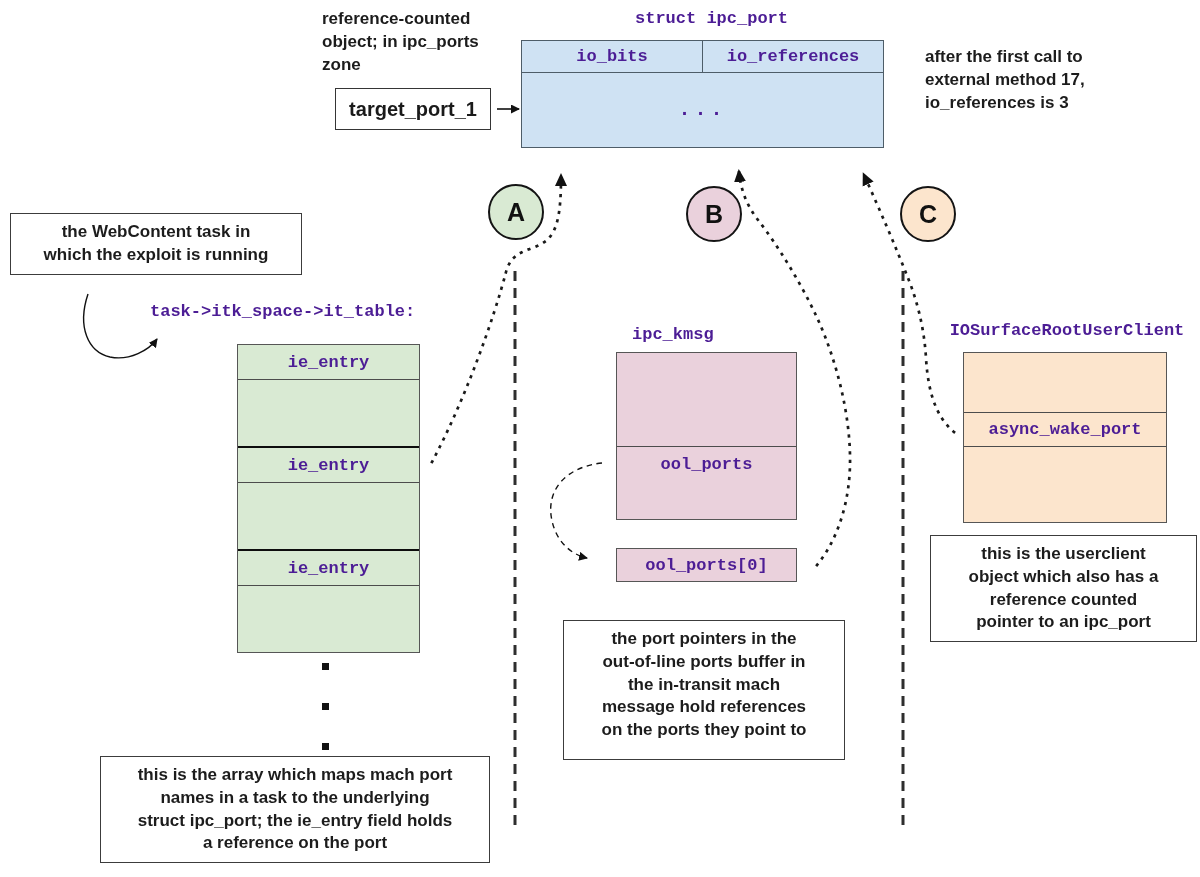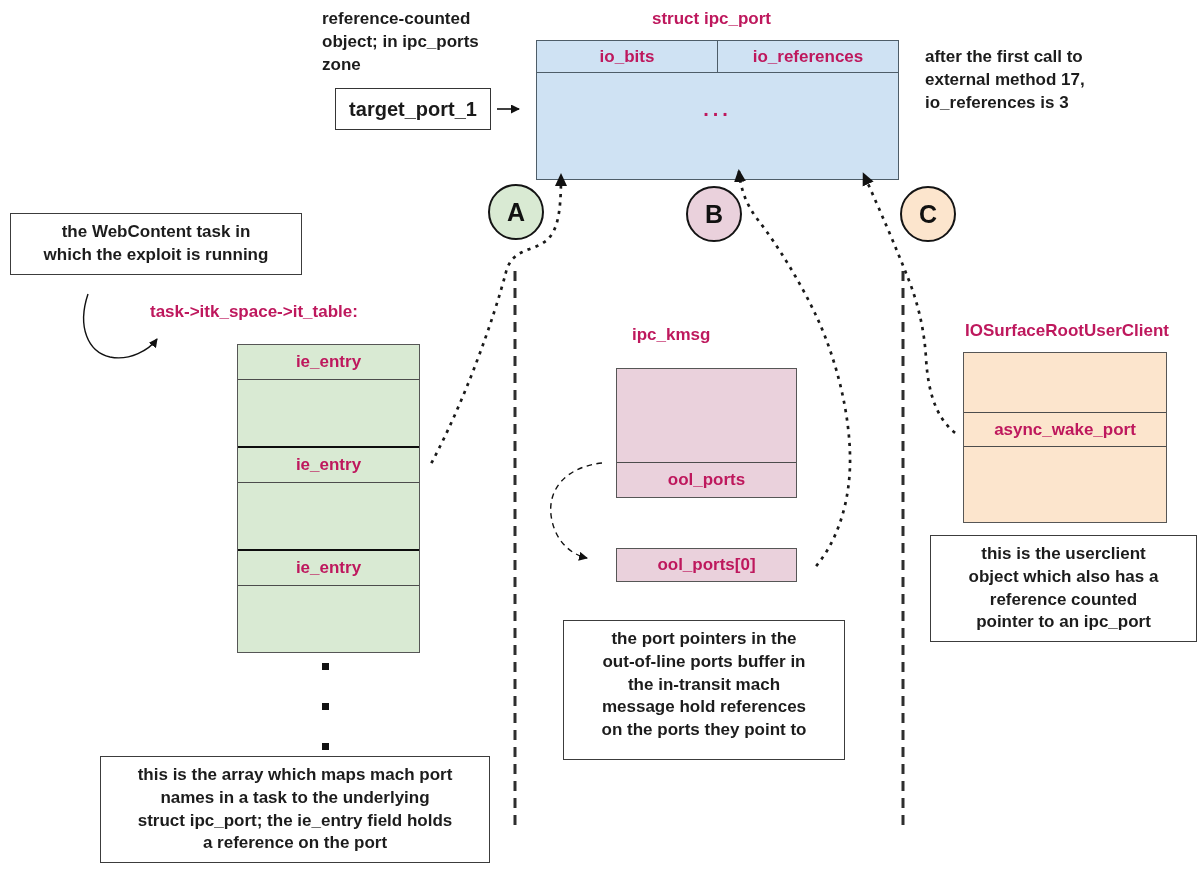--- a/index.html
+++ b/index.html
@@ -9,24 +9,24 @@
     font-family:"Liberation Sans", sans-serif; color:#1a1a1a; overflow:hidden;
   }
   .abs { position:absolute; }
   .note {
     font-weight:bold; font-size:17px; line-height:1.34; white-space:pre-line; color:#1c1c1c;
   }
   .notebox {
     border:1.6px solid #3c3c3c; background:#fff; padding:7px 11px;text-align:center;
   }
   .mono {
-    font-family:Liberation Sans, sans-serif; font-size:17px; font-weight:600; color:#be185d;
+    font-family:Liberation Mono, monospace; font-size:17px; font-weight:600; color:#4c1d95;
   }
   
-  .ipcport { left:536px; top:40px; width:363px; height:140px;
+  .ipcport { left:521px; top:40px; width:363px; height:108px;
     background:var(--blue); border:1.5px solid #4e5d68; }
   .ipcport .hdr { display:flex; height:32px; border-bottom:1.4px solid #4e5d68; }
   .ipcport .hdr .cell { flex:1; display:flex; align-items:center; justify-content:center; }
   .ipcport .hdr .cell:first-child { border-right:1.4px solid #4e5d68; }
   .ipcport .body { height:73px; display:flex; align-items:center; justify-content:center;
     font-size:20px; font-weight:bold; letter-spacing:4px; }
   .targetbox { left:335px; top:88px; width:156px; height:42px; border:1.6px solid #353535;
     display:flex; align-items:center; justify-content:center; font-weight:bold; font-size:20px; background:#fff; }
   
   .badge { width:56px; height:56px; border-radius:50%; border:2px solid #141414;
@@ -37,21 +37,21 @@
   
   .ittable { left:237px; top:344px; width:183px; height:309px;
     background:var(--green); border:1.6px solid #565656; }
   .ittable .lrow { height:35px; display:flex; align-items:center; justify-content:center;
     border-bottom:1.4px solid #4c4c4c; }
   .ittable .srow { height:68px; border-bottom:2.2px solid #0d0d0d; }
   .ittable .srow:last-child { border-bottom:none; }
   .vdots { left:322px; top:663px; width:10px; display:flex; flex-direction:column; gap:33px; }
   .vdots .dot { width:7px; height:7px; background:#111; }
   
-  .kmsg { left:616px; top:368px; width:181px; height:130px;
+  .kmsg { left:616px; top:352px; width:181px; height:168px;
     background:var(--pink); border:1.5px solid #565656; }
   .kmsg .top { height:94px; border-bottom:1.4px solid #4c4c4c; }
   .kmsg .lbl { height:34px; display:flex; align-items:center; justify-content:center; }
   .ool0 { left:616px; top:548px; width:181px; height:34px; background:var(--pink);
     border:1.5px solid #565656; display:flex; align-items:center; justify-content:center; }
   
   .uclient { left:963px; top:352px; width:204px; height:171px;
     background:var(--orange); border:1.5px solid #565656; }
   .uclient .top { height:60px; border-bottom:1.4px solid #4c4c4c; }
   .uclient .lbl { height:34px; display:flex; align-items:center; justify-content:center;

